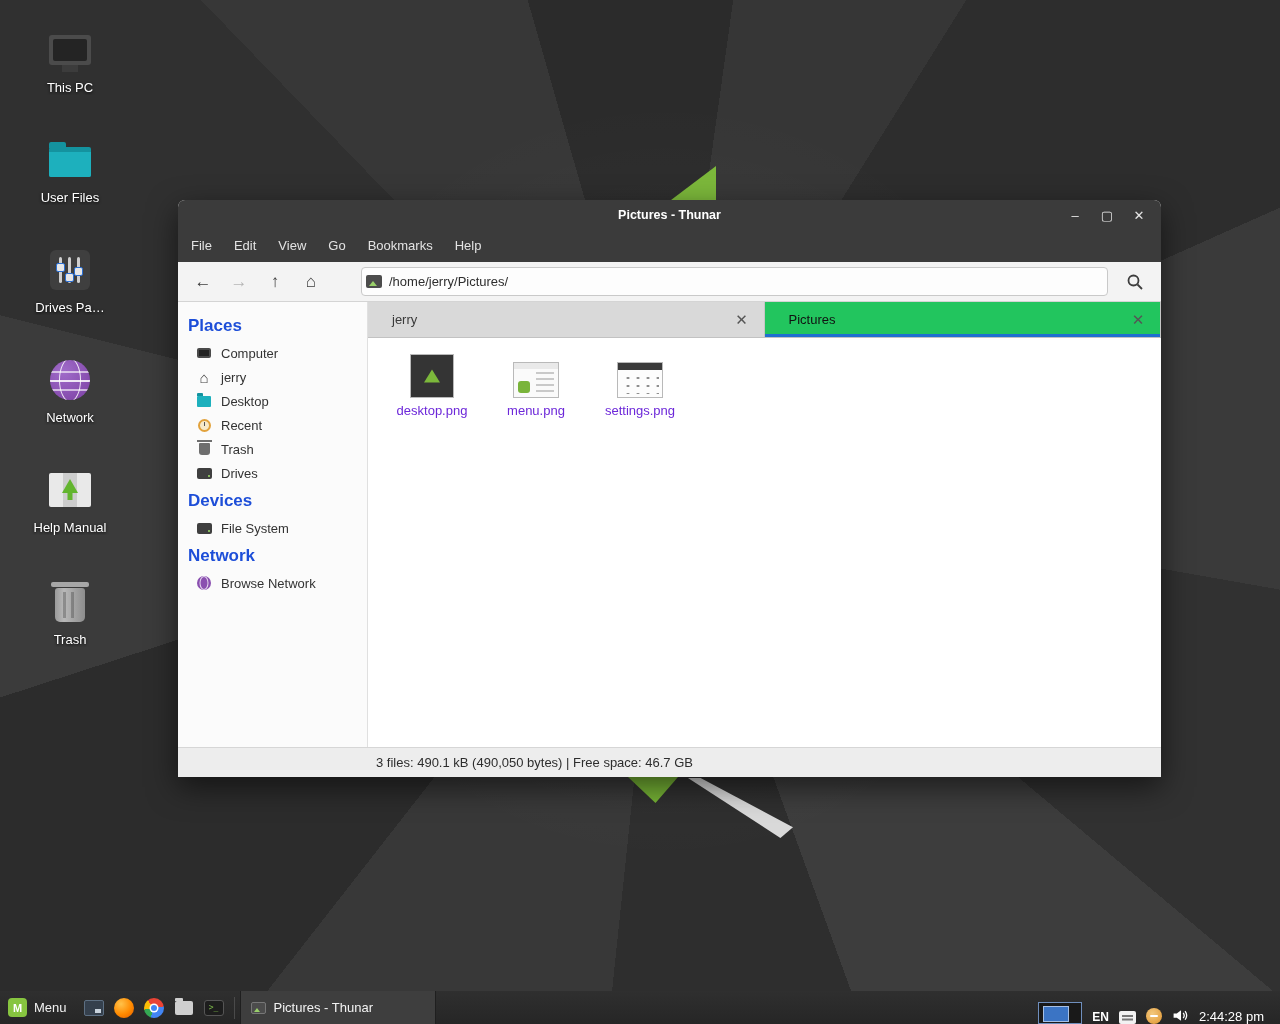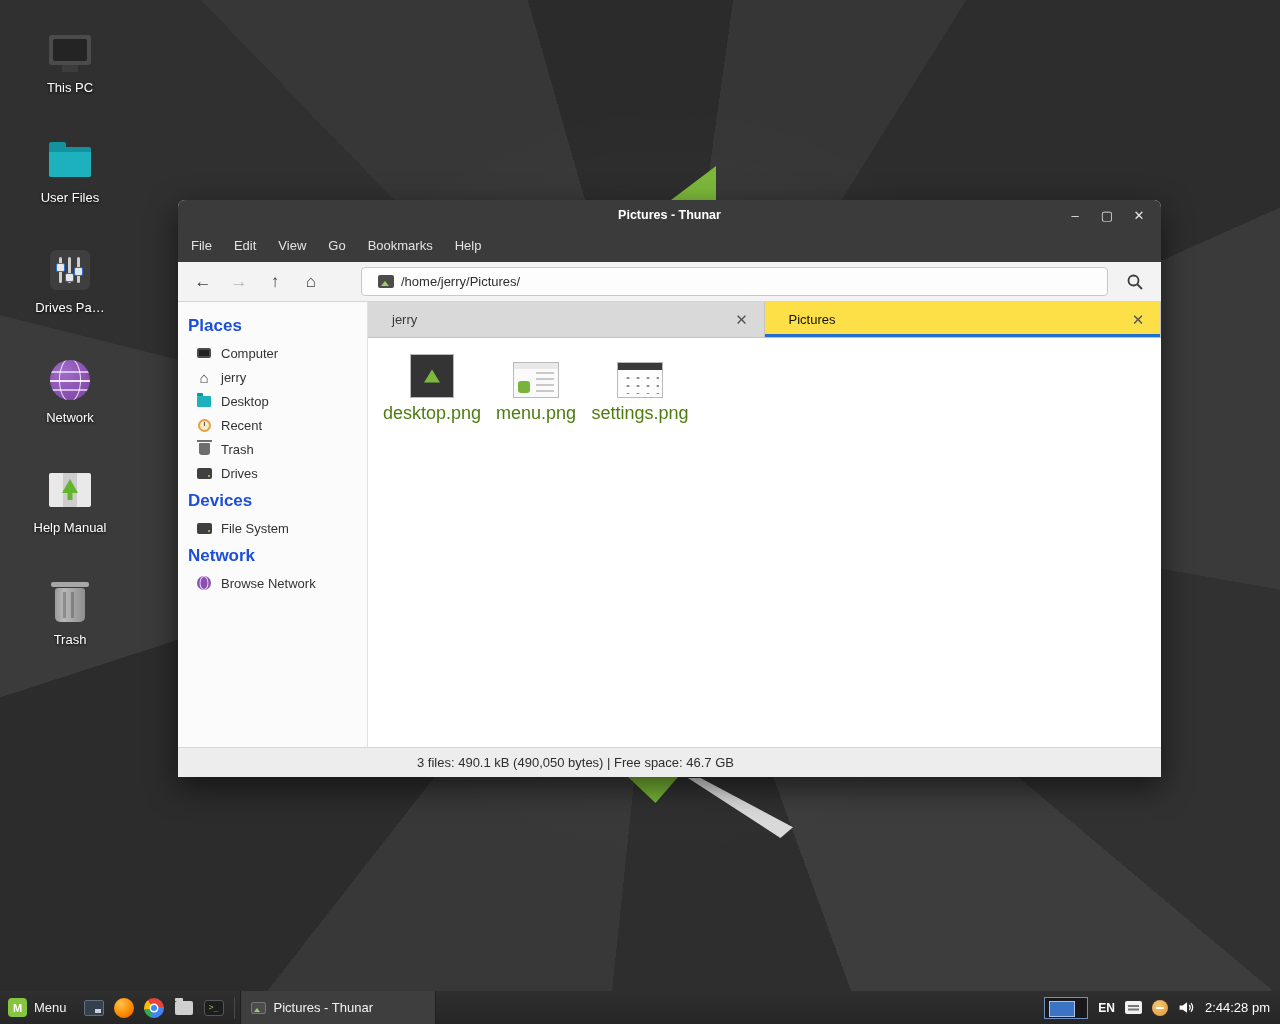--- a/index.html
+++ b/index.html
@@ -63,21 +63,21 @@
   .win-controls { margin-left:auto; display:flex; align-items:center; gap:8px; padding-right:10px; z-index:1; }
   .win-btn { width:24px; height:22px; color:#e6e6e6; font-size:13px; display:flex; align-items:center; justify-content:center; cursor:default; }
 
   .menubar { height:32px; background:#3b3b3b; display:flex; align-items:center; padding-left:2px; flex:0 0 auto; }
   .menubar .mi { color:#e3e3e3; font-size:13px; padding:0 11px; line-height:32px; cursor:default; }
 
   .toolbar { height:40px; background:#f3f3f3; border-bottom:1px solid #d4d4d4; display:flex; align-items:center; padding:0 9px; gap:4px; flex:0 0 auto; }
   .tool-btn { width:32px; height:30px; display:flex; align-items:center; justify-content:center; font-size:17px; color:#3d3d3d; border-radius:4px; cursor:default; }
   .tool-btn.disabled { color:#b5b5b5; }
   .pathbar { flex:1; height:29px; margin:0 6px 0 30px; background:#fdfdfd; border:1px solid #c9c9c9; border-radius:4px;
-    display:flex; align-items:center; padding:0 16px; gap:7px; }
+    display:flex; align-items:center; padding:0 4px; gap:7px; }
   .pathbar .path-icon { width:16px; height:13px; background:#4c4c4c; border-radius:2px; position:relative; flex:0 0 auto; }
   .pathbar .path-icon::before { content:""; position:absolute; left:3px; bottom:2px; width:0; height:0;
     border-left:4px solid transparent; border-right:4px solid transparent; border-bottom:5px solid #9ad06a; }
   .pathbar .path-text { font-size:13px; color:#2e2e2e; white-space:nowrap; }
   .search-btn { width:34px; height:30px; display:flex; align-items:center; justify-content:center; cursor:default; }
 
   .win-body { flex:1; display:flex; min-height:0; }
 
   .sidebar { width:190px; background:#fbfbfb; border-right:1px solid #e0e0e0; padding-top:8px; overflow:hidden; }
   .side-title { font-size:17px; font-weight:bold; color:#1d4ed8; padding:6px 0 5px 10px; }
@@ -94,43 +94,43 @@
   .si-trash { width:11px; height:12px; background:#6e6e6e; border-radius:1px 1px 3px 3px; position:relative; }
   .si-trash::before { content:""; position:absolute; top:-3px; left:-2px; right:-2px; height:2px; background:#6e6e6e; }
   .si-drive { width:15px; height:11px; background:#3f3f3f; border-radius:2px; position:relative; }
   .si-drive::after { content:""; position:absolute; right:2px; bottom:2px; width:2px; height:2px; background:#9fe06a; border-radius:50%; }
   .si-globe { width:14px; height:14px; background:#8a4fb0; border-radius:50%; position:relative; overflow:hidden; }
   .si-globe::after { content:""; position:absolute; left:50%; top:0; bottom:0; width:7px; transform:translateX(-50%); border:1px solid rgba(255,255,255,.8); border-radius:50%; }
 
   .main-pane { flex:1; display:flex; flex-direction:column; min-width:0; }
   .tabbar { height:36px; display:flex; background:#d6d6d6; border-bottom:1px solid #c2c2c2; flex:0 0 auto; }
   .tab { flex:1; display:flex; align-items:center; padding:0 12px 0 24px; font-size:13px; color:#3a3a3a; background:#d9d9d9; border-right:1px solid #c6c6c6; cursor:default; position:relative; }
-  .tab.active { background:#fde047; color:#111; }
+  .tab.active { background:#22c55e; color:#111; }
   .tab.active::after { content:""; position:absolute; left:0; right:0; bottom:0; height:3px; background:#1f6fd0; }
   .tab .tab-close { margin-left:auto; color:#555; font-size:15px; width:20px; text-align:center; cursor:default; }
 
   .fileview { flex:1; background:#fff; padding:10px 0 0 12px; display:flex; align-items:flex-start; }
   .file-item { width:104px; text-align:center; cursor:default; }
   .thumb-wrap { height:50px; display:flex; align-items:flex-end; justify-content:center; margin-bottom:5px; }
-  .file-label { font-size:18px; color:#4d7c0f; }
+  .file-label { font-size:13px; color:#6d28d9; }
 
   .thumb { border:1px solid #b9b9b9; }
   .thumb-desktop { width:44px; height:44px; background:#343434; position:relative; }
   .thumb-desktop::after { content:""; position:absolute; left:50%; top:50%; transform:translate(-50%,-50%);
     width:0; height:0; border-left:8px solid transparent; border-right:8px solid transparent; border-bottom:13px solid #7cb83b; }
   .thumb-menu { width:46px; height:36px; background:linear-gradient(180deg,#e9e9e9 0 18%, #fafafa 18%); position:relative; }
   .thumb-menu::after { content:""; position:absolute; left:4px; bottom:4px; width:12px; height:12px; background:#79b43a; border-radius:3px; }
   .thumb-menu::before { content:""; position:absolute; left:22px; top:9px; right:4px; height:2px; background:#c9c9c9;
     box-shadow:0 6px 0 #c9c9c9, 0 12px 0 #c9c9c9, 0 18px 0 #c9c9c9; }
   .thumb-settings { width:46px; height:36px; background:#fdfdfd; position:relative; }
   .thumb-settings::before { content:""; position:absolute; left:0; right:0; top:0; height:7px; background:#3a3a3a; }
   .thumb-settings::after { content:""; position:absolute; left:5px; right:3px; top:11px; bottom:3px;
     background-image:radial-gradient(#8f8f8f 1.5px, transparent 1.7px); background-size:10px 8px; }
 
-  .statusbar { height:30px; background:#ededed; border-top:1px solid #d6d6d6; display:flex; align-items:center; flex:0 0 auto;padding-left:41px; }
+  .statusbar { height:30px; background:#ededed; border-top:1px solid #d6d6d6; display:flex; align-items:center; flex:0 0 auto; }
   .status-text { font-size:13px; color:#2d2d2d; margin-left:198px; white-space:nowrap; }
 
   
   #taskbar { position:absolute; left:0; bottom:0; width:1280px; height:33px; background:linear-gradient(180deg,#2f2f2f,#262626);
     z-index:10; display:flex; align-items:center; }
   .menu-button { height:33px; display:flex; align-items:center; gap:7px; padding:0 12px 0 8px; cursor:default; }
   .mint-logo { width:19px; height:19px; background:#87c540; border-radius:4px; color:#fff; font-size:11px; font-weight:bold;
     display:flex; align-items:center; justify-content:center; }
   .menu-label { color:#f0f0f0; font-size:13px; }
   .launcher { width:30px; height:33px; display:flex; align-items:center; justify-content:center; cursor:default; }
@@ -144,21 +144,21 @@
   .la-files { width:18px; height:14px; background:#cfcfcf; border-radius:2px; position:relative; }
   .la-files::before { content:""; position:absolute; top:-3px; left:0; width:8px; height:3px; background:#cfcfcf; border-radius:1px 1px 0 0; }
   .la-terminal { width:20px; height:16px; background:#1d1d1d; border:1px solid #555; border-radius:3px; color:#7ab648; font-size:8px; line-height:14px; text-align:center; font-family:"DejaVu Sans Mono", monospace; }
   .tb-sep { width:1px; height:22px; background:#4a4a4a; margin:0 5px; }
 
   .task-button { height:33px; width:196px; background:#3e3e3e; display:flex; align-items:center; gap:8px; padding:0 10px; cursor:default; border-left:1px solid #1f1f1f; border-right:1px solid #1f1f1f; }
   .task-icon { width:15px; height:12px; background:#4c4c4c; border:1px solid #777; border-radius:2px; position:relative; flex:0 0 auto; }
   .task-icon::after { content:""; position:absolute; left:2px; bottom:1px; width:0; height:0; border-left:3px solid transparent; border-right:3px solid transparent; border-bottom:4px solid #9ad06a; }
   .task-label { color:#f2f2f2; font-size:13px; white-space:nowrap; }
 
-  .tray { margin-left:auto; display:flex; align-items:center; gap:10px; padding-right:10px; height:33px; }
+  .tray { margin-left:auto; display:flex; align-items:flex-end; gap:10px; padding-right:16px; height:33px; }
   .pager { width:44px; height:22px; background:#191919; border:1px solid #6f8fbe; position:relative; cursor:default; }
   .pager::after { content:""; position:absolute; left:4px; top:3px; width:24px; height:14px; background:#3b74c4; border:1px solid #a7c0e4; }
   .tray-lang { color:#fff; font-size:12px; font-weight:bold; }
   .kb-icon { width:17px; height:13px; background:#f2f2f2; border-radius:2px; position:relative; }
   .kb-icon::after { content:""; position:absolute; left:3px; top:4px; right:3px; height:1.5px; background:#777; box-shadow:0 3.5px 0 #777; }
   .tray-orange { width:16px; height:16px; border-radius:50%; background:radial-gradient(circle at 40% 35%, #f3c87e, #e0942e); position:relative; }
   .tray-orange::after { content:""; position:absolute; left:4px; top:7px; width:8px; height:2px; background:#fff; border-radius:1px; }
   .clock { color:#fff; font-size:13px; white-space:nowrap; }
 </style>
 </head>

